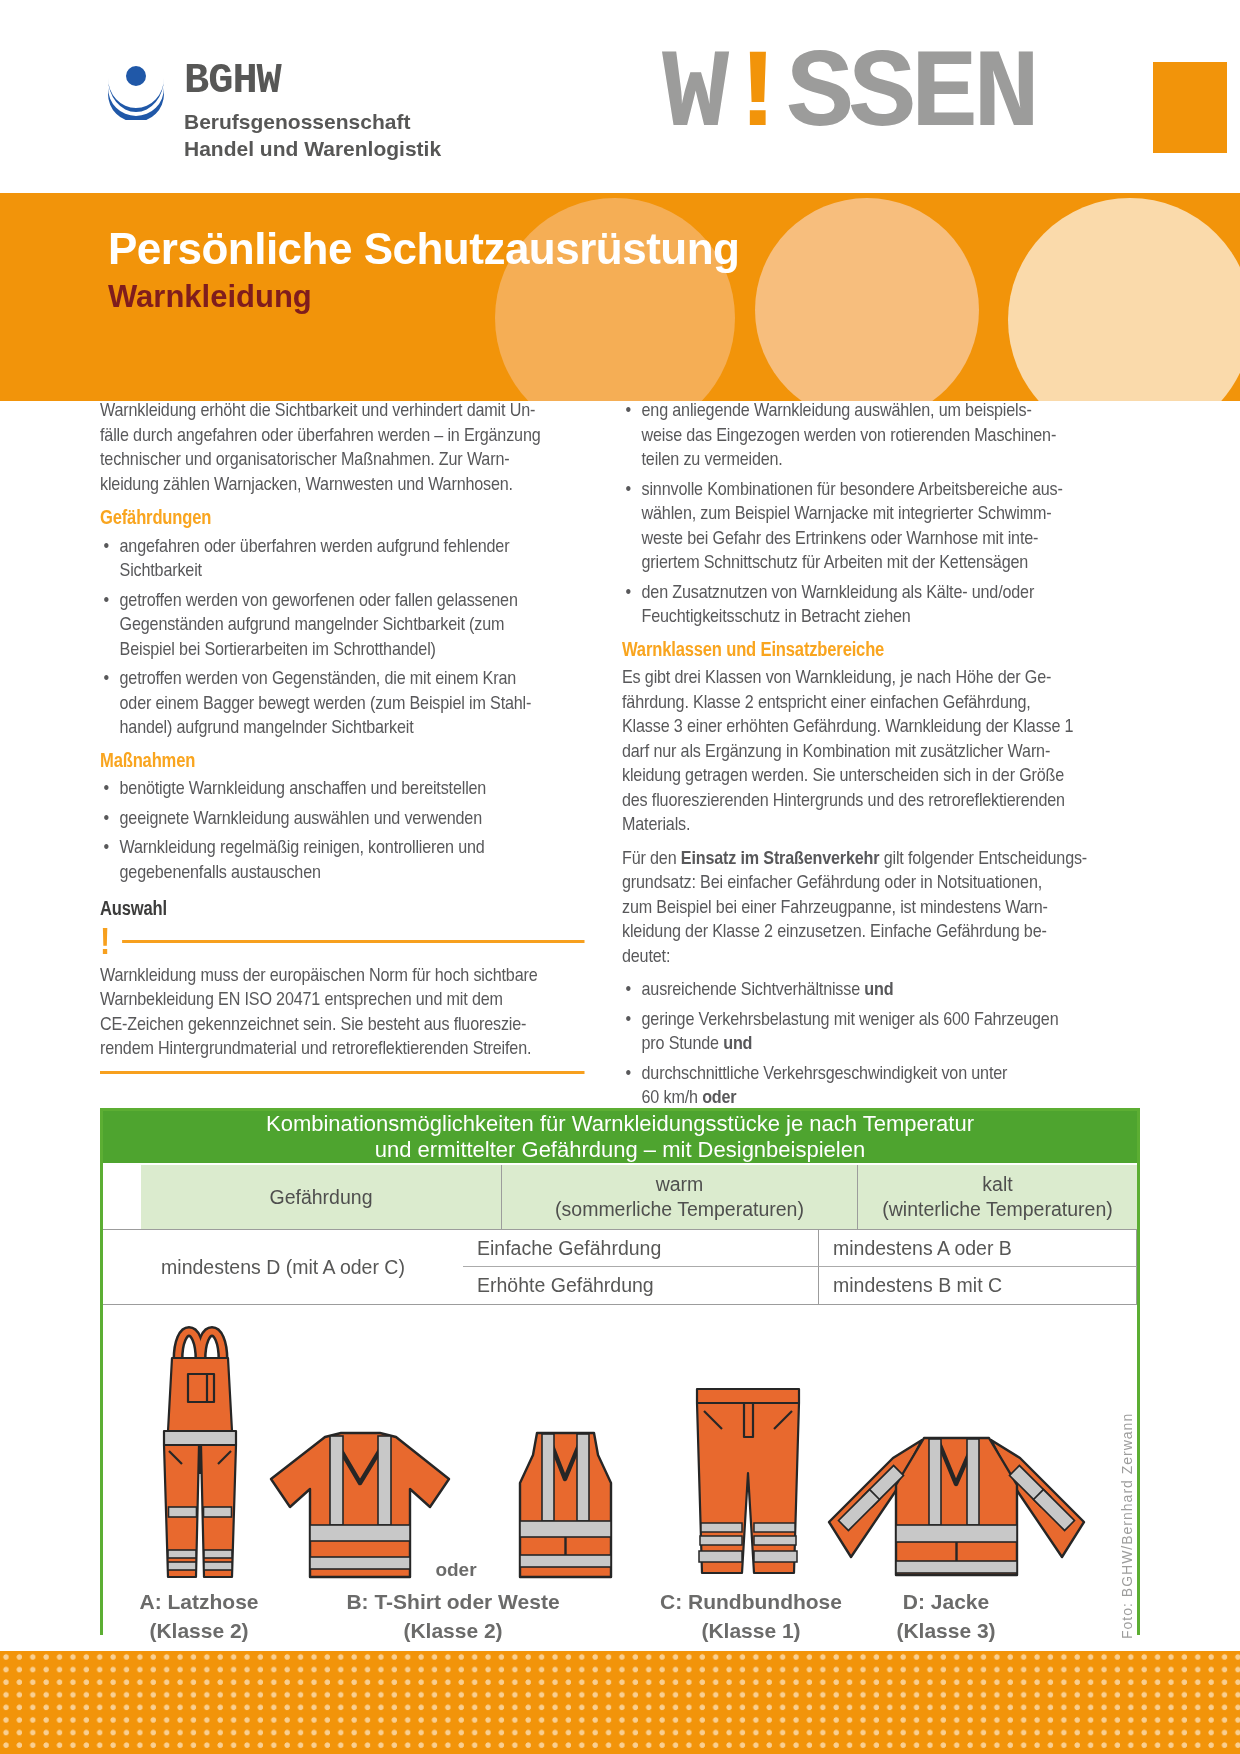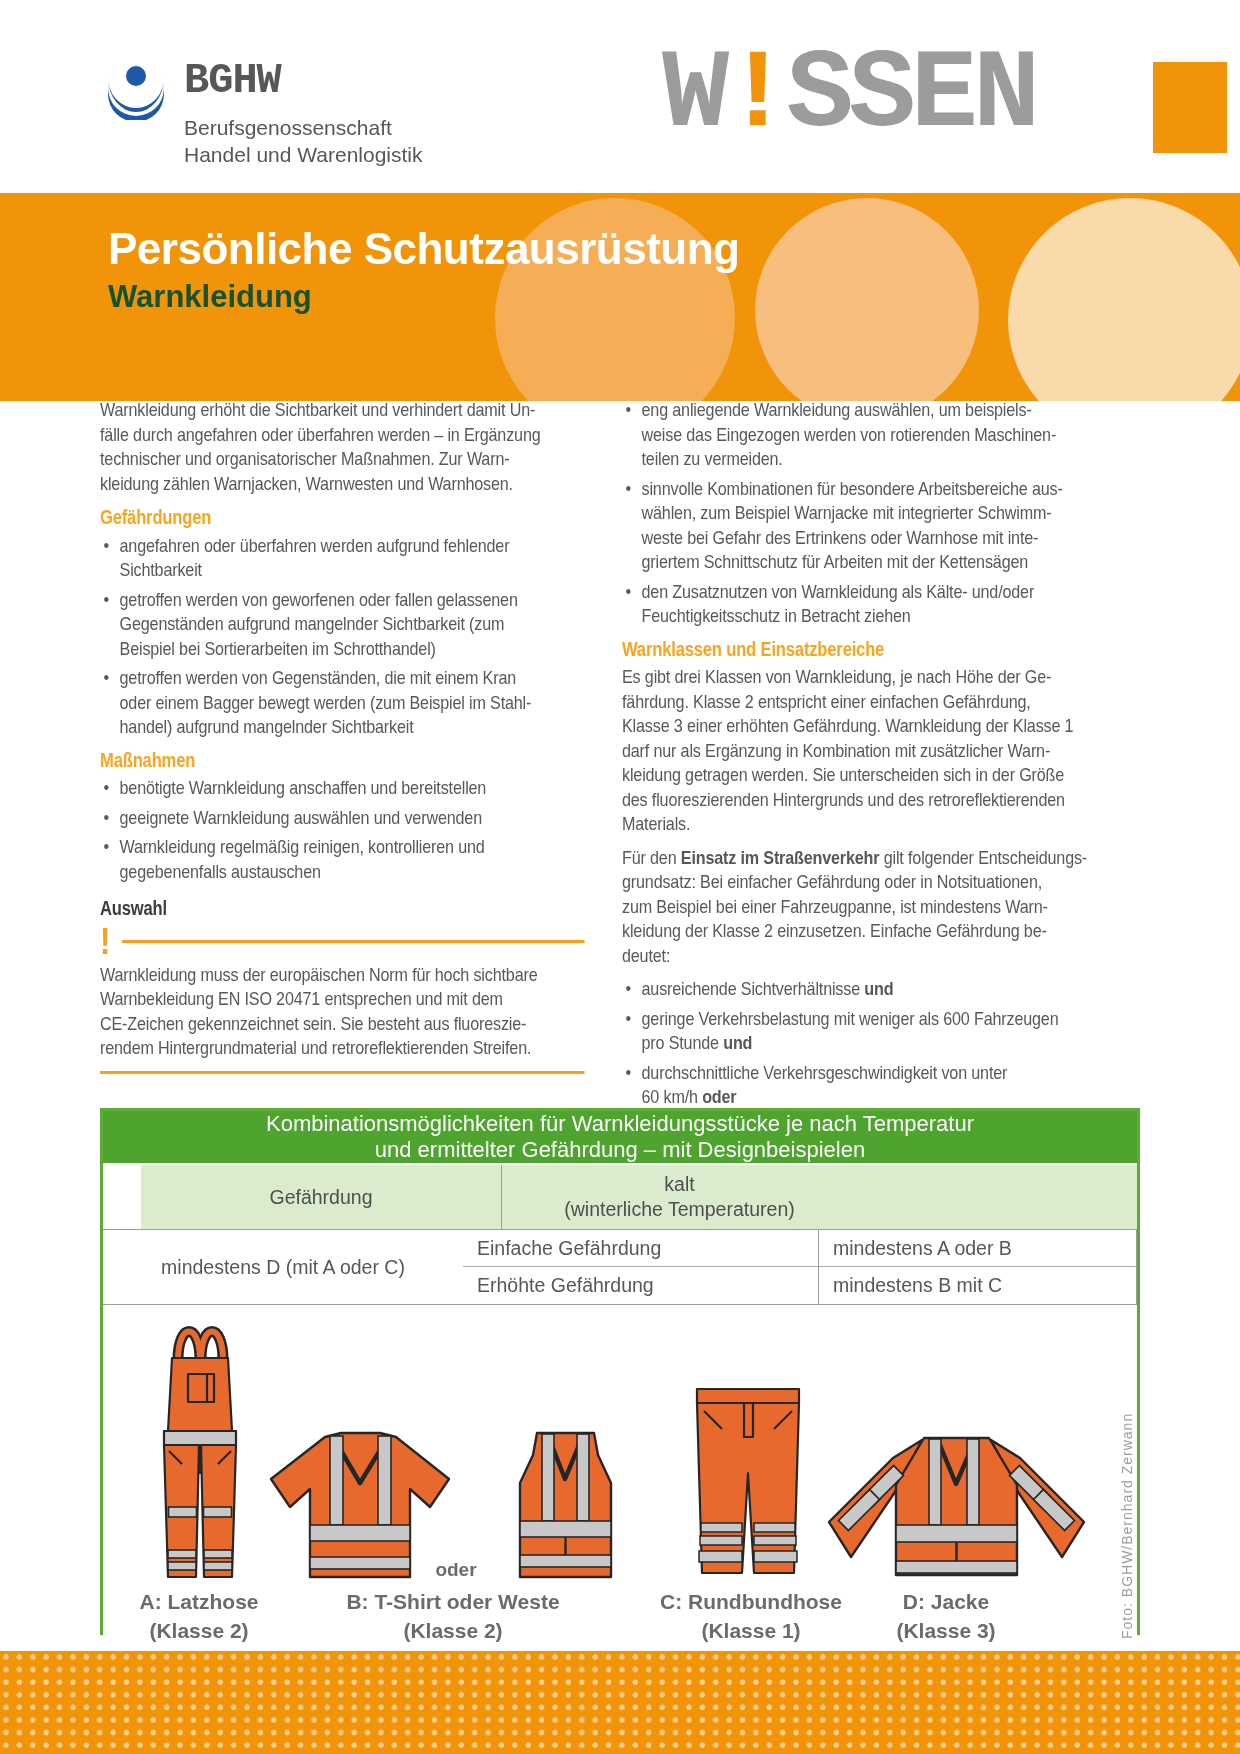--- a/index.html
+++ b/index.html
@@ -6,39 +6,39 @@
   html,body { background:#ffffff; }
   .page {
     position:relative; width:1240px; height:1754px; background:#ffffff;
     font-family:"Liberation Sans", sans-serif; overflow:hidden;
   }
 
   
   .logo { position:absolute; left:104px; top:58px; display:flex; gap:16px; }
   .logo-icon { width:64px; height:62px; }
   .logo-name { font-size:42px; font-weight:bold; color:#575756; line-height:46px; letter-spacing:-1px;font-family:Liberation Mono, monospace; }
-  .logo-sub { font-size:21px; color:#575756; line-height:27px; margin-top:10px; }
+  .logo-sub { font-size:21px; color:#575756; line-height:27px; margin-top:4px;font-weight:bold; }
 
   .wissen {
     position:absolute; left:662px; top:40px; width:470px;
     font-family:Liberation Mono, monospace;
     font-weight:bold; font-size:112px; line-height:112px; letter-spacing:-5px;
     color:#9C9C9B; white-space:nowrap;
   }
   .wissen .bang { color:#F2940A; }
   .brand-square { position:absolute; left:1153px; top:62px; width:74px; height:91px; background:#F2940A; }
 
   
   .banner { position:absolute; left:0; top:193px; width:1240px; height:208px; background:#F2940A; overflow:hidden; }
   .banner .circle { position:absolute; border-radius:50%; top:5px; }
   .c1 { left:495px; width:240px; height:240px; background:#F5AE55; }
   .c2 { left:755px; width:224px; height:224px; background:#F7BE7D; }
   .c3 { left:1008px; width:244px; height:244px; background:#FADAAB; }
   .banner-title { position:absolute; left:108px; top:30px; color:#ffffff; font-size:44px; font-weight:bold; line-height:52px; letter-spacing:-0.5px; }
-  .banner-subtitle { position:absolute; left:108px; top:86px; color:#14532d; font-size:31px; font-weight:bold; line-height:36px; }
+  .banner-subtitle { position:absolute; left:108px; top:86px; color:#7f1d1d; font-size:31px; font-weight:bold; line-height:36px; }
 
   
   .col { position:absolute; top:398px; color:#58585A; font-size:19px; line-height:24.5px; letter-spacing:-0.2px; }
   .col-inner { transform:scaleX(0.85); transform-origin:0 0; }
   .col-left { left:100px; }
   .col-left .col-inner { width:570px; }
   .col-right { left:622px; }
   .col-right .col-inner { width:625px; }
 
   .pre { white-space:pre-line; }
@@ -199,20 +199,22 @@
 60 km/h </span><b>oder</b></li>
       </ul>
     </div>
   </div>
 
   <div class="combo">
     <div class="t-title">Kombinationsmöglichkeiten für Warnkleidungsstücke je nach Temperatur
 und ermittelter Gefährdung – mit Designbeispielen</div>
     <div class="t-sub">
       <div class="cell">Gefährdung</div>
+      <div class="cell">warm
+(sommerliche Temperaturen)</div>
       <div class="cell">kalt
 (winterliche Temperaturen)</div>
     </div>
     <div class="t-rows">
       <div class="cell c-border r-border">Einfache Gefährdung</div>
       <div class="cell c-border r-border">mindestens A oder B</div>
       <div class="cell merged">mindestens D (mit A oder C)</div>
       <div class="cell c-border">Erhöhte Gefährdung</div>
       <div class="cell c-border">mindestens B mit C</div>
     </div>

